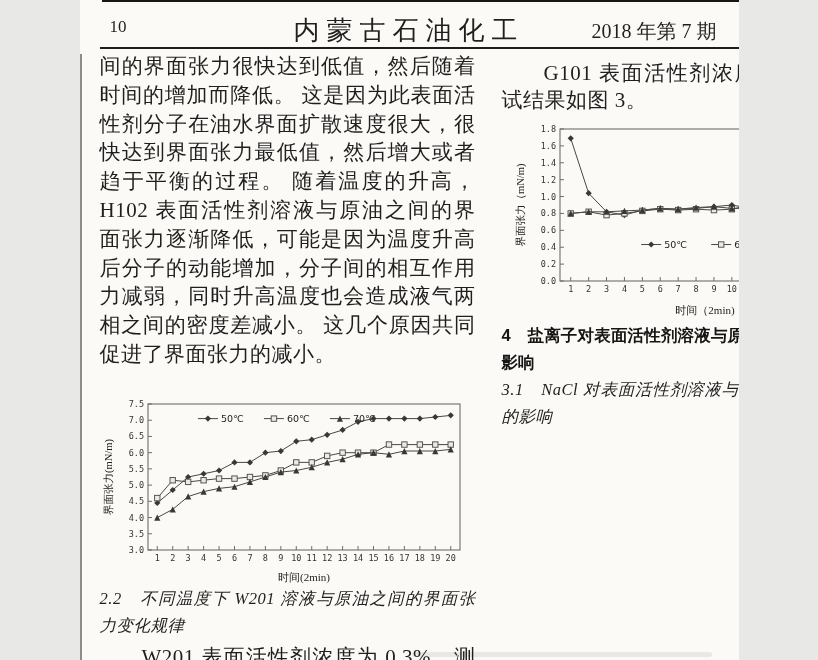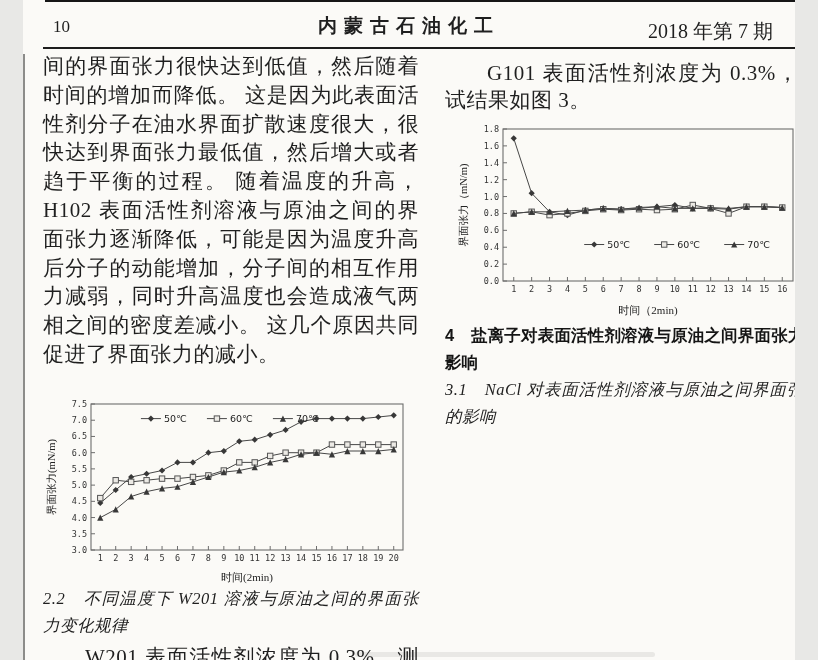--- a/index.html
+++ b/index.html
@@ -1,32 +1,32 @@
 <!DOCTYPE html>
 <html><head>
 <meta charset="utf-8">
 <style>
   * { margin:0; padding:0; box-sizing:border-box; }
   html,body { background:#e8e8e6; }
   .page {
-    position:relative; width:772px; height:660px; margin:0 auto;
+    position:relative; width:659px; height:660px; margin:0 auto;
     background:#fbfaf7; overflow:hidden; color:#1f1f1f;
     font-family:"Liberation Serif","DejaVu Serif",serif;
   }
   
   .rule-top   { position:absolute; top:0; left:22px; width:772px; height:2px; background:#161616; }
   .rule-header{ position:absolute; top:47px; left:20px; width:778px; height:2px; background:#1d1d1d; }
   .edge-left  { position:absolute; top:54px; left:0; bottom:0; width:2px; background:rgba(50,50,50,.55); }
   .smudge     { position:absolute; left:332px; bottom:3px; width:300px; height:5px; background:rgba(80,80,80,.10); border-radius:3px; }
 
   
   .header { position:absolute; top:13px; left:20px; right:20px; height:32px; }
   .page-num { position:absolute; left:10px; top:4px; font-size:17px; }
   .journal-title { position:absolute; left:50%; transform:translateX(-50%); top:0;
-    font-size:19px; letter-spacing:7px; font-weight:700; white-space:nowrap; }
+    font-size:26px; letter-spacing:7px; font-weight:400; white-space:nowrap; }
   .issue { position:absolute; right:2px; top:5px; font-size:20px; white-space:nowrap; }
 
   
   .columns { position:absolute; top:52px; left:20px; width:778px; display:flex; gap:26px; }
   .col { width:376px; }
 
   .body-text { font-size:21px; line-height:28.8px; text-align:justify; letter-spacing:.5px; }
   .indent { text-indent:2em;margin-top:8px; }
   .rc .body-text { line-height:27.2px; }
 

